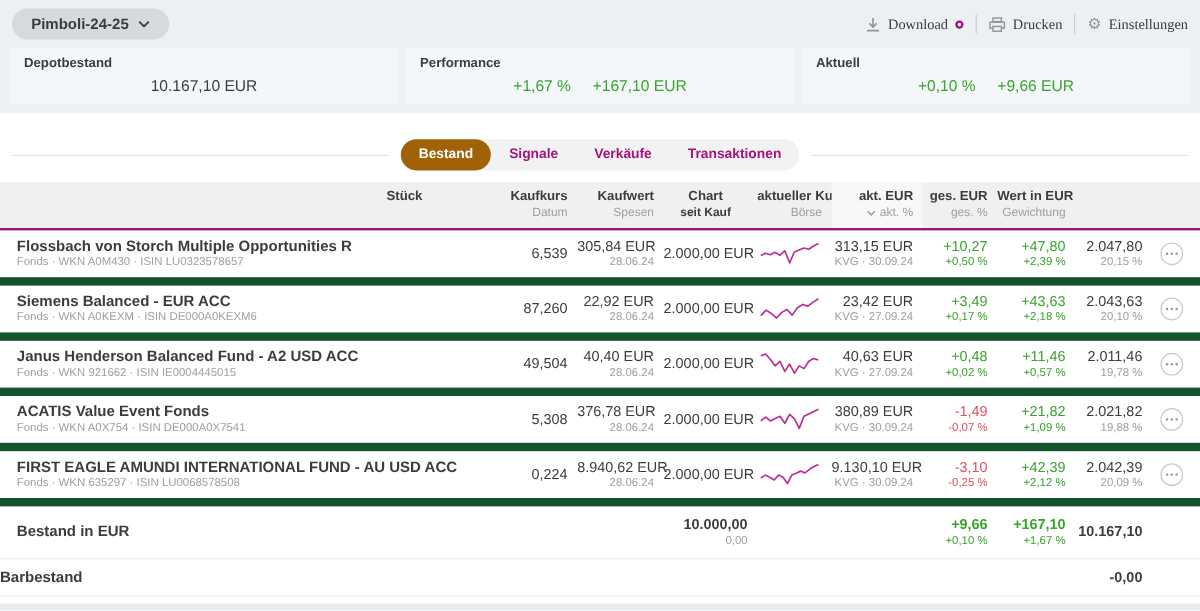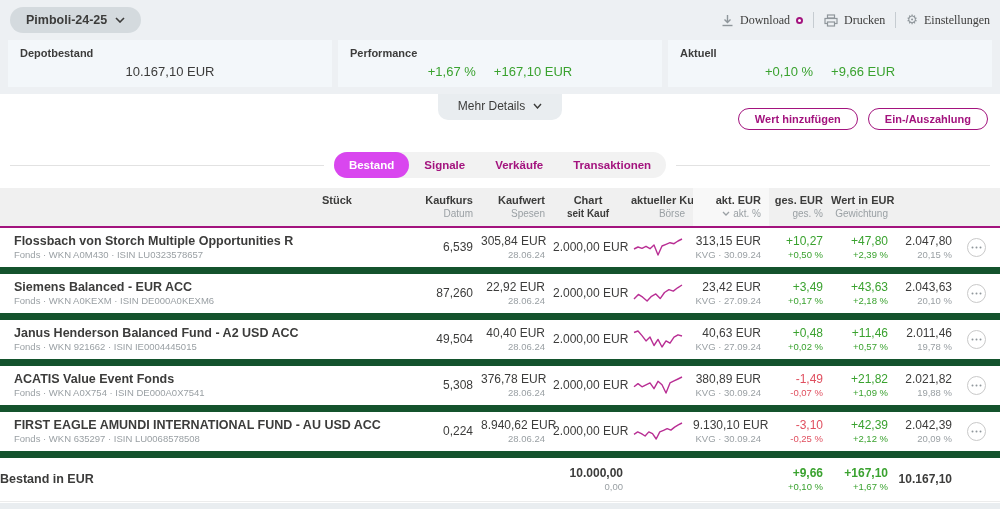--- a/index.html
+++ b/index.html
@@ -30,21 +30,21 @@
   .mid-right { grid-column:3; display:flex; justify-content:flex-end; gap:10px; padding:14px 12px 0 0; }
   .pill-btn { border:1.5px solid #a3137e; color:#a3137e; background:#fff; border-radius:14px; padding:4px 16px;
               font-family:inherit; font-size:11px; font-weight:bold; cursor:pointer; white-space:nowrap; }
 
   
   .tabs-row { display:flex; align-items:center; margin-top:22px; }
   .rule { flex:1; height:1px; background:#e2e2e2; margin:0 10px; }
   .tab-group { display:flex; background:#f2f2f2; border-radius:16px; }
   .tab { border:none; background:none; font-family:inherit; font-size:11.5px; font-weight:bold; color:#a3137e;
          padding:7px 15px; border-radius:16px; cursor:pointer; white-space:nowrap; }
-  .tab.active { background:#d946ef; color:#fff; }
+  .tab.active { background:#a16207; color:#fff; }
 
   
   .grid { display:grid; grid-template-columns:360px 121px 72px 78px 62px 76px 62px 65px 64px 40px; }
   .thead { background:#f0f0f0; border-bottom:2px solid #a3137e; margin-top:10px; }
   .thead .cell { padding:6px 8px 7px 0; }
   .thead .h1 { font-size:11px; font-weight:bold; white-space:nowrap; }
   .thead .h2 { font-size:10px; color:#9aa0a4; margin-top:2px; white-space:nowrap; display:flex; justify-content:flex-end; align-items:center; gap:3px; }
   .thead .c-chart .h2 { justify-content:center; font-weight:bold; color:#3c3c3b; }
   .thead .name-cell { padding-left:14px; }
   .thead .hl { background:#f8f8f8; }
@@ -58,21 +58,21 @@
   .l2 { font-size:9.5px; color:#9aa0a4; margin-top:1px; white-space:nowrap; }
   .fund-name { font-size:12.5px; font-weight:bold; cursor:pointer; }
   .spark-wrap { display:flex; justify-content:center; }
   .menu-cell { display:flex; justify-content:center; }
   .menu-btn { width:19px; height:19px; border:1px solid #c9c9c9; border-radius:50%; background:#fff; cursor:pointer;
               display:flex; align-items:center; justify-content:center; padding:0; }
   .bold { font-weight:bold; }
 
   .frow { border-bottom:1px solid #ececec; align-items:center; }
   .frow .cell { padding:8px 8px 9px 0; }
-  .frow .flabel { font-size:12.5px; font-weight:bold; }
+  .frow .flabel { padding-left:14px; font-size:12.5px; font-weight:bold; }
   .slim .cell { padding:8px 8px 8px 0; }
 
   .bottom-strip { position:absolute; left:0; right:0; bottom:0; height:6px; background:#e9edf0; }
 </style>
 </head>
 <body>
 
 <div class="app">
 
   <div class="head">
@@ -132,34 +132,20 @@
       <div class="card">
         <div class="card-label">Aktuell</div>
         <div class="card-values">
           <span class="delta" style="color: rgb(58, 162, 47);">+0,10 %</span>
           <span class="delta" style="color: rgb(58, 162, 47);">+9,66 EUR</span>
         </div>
       </div>
     </div>
   </div>
 
-  <div class="mid">
-    <button class="more-details">
-      <span>Mehr Details</span>
-      <span class="icon">
-        <svg width="9" height="6" viewBox="0 0 9 6">
-            <polyline points="1,1 4.5,5 8,1" fill="none" stroke="#3c3c3b" stroke-width="1.4"></polyline>
-          </svg>
-      </span>
-    </button>
-    <div class="mid-right">
-      <button class="pill-btn">Wert hinzufügen</button>
-      <button class="pill-btn">Ein-/Auszahlung</button>
-    </div>
-  </div>
 
   <div class="tabs-row">
     <span class="rule"></span>
     <div class="tab-group">
       <button class="tab active">Bestand</button>
       <button class="tab">Signale</button>
       <button class="tab">Verkäufe</button>
       <button class="tab">Transaktionen</button>
     </div>
     <span class="rule"></span>

